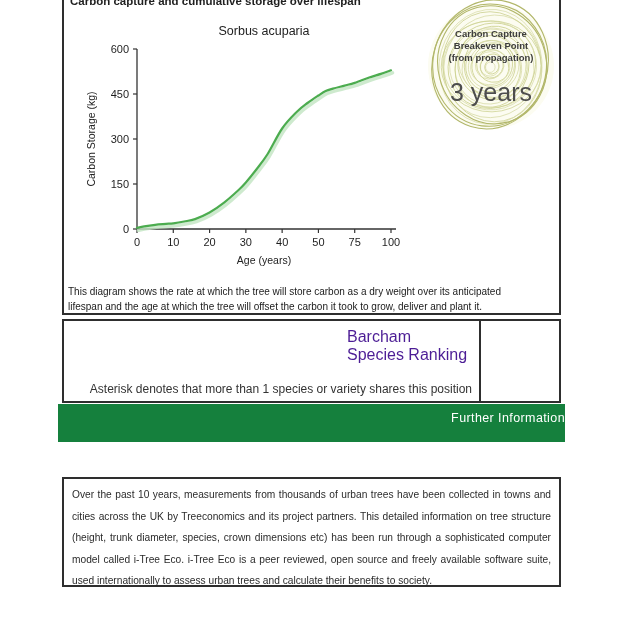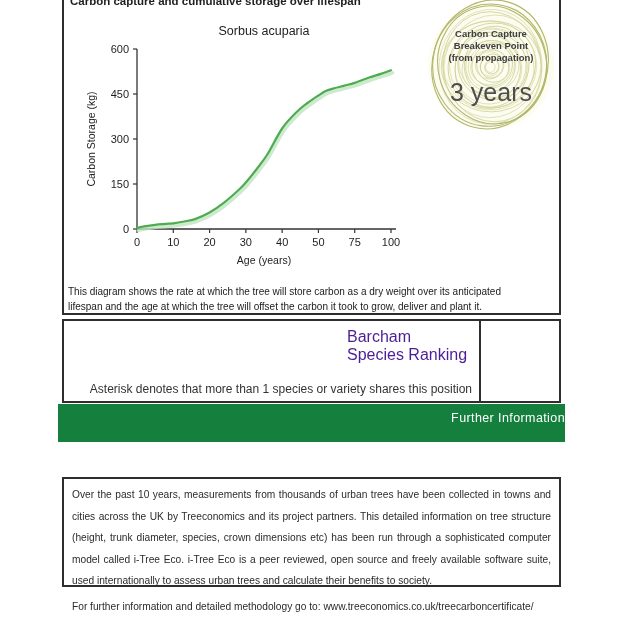--- a/index.html
+++ b/index.html
@@ -114,16 +114,15 @@
       <div>Species Ranking</div>
     </div>
     <div class="ranking-note">Asterisk denotes that more than 1 species or variety shares this position</div>
     <div class="ranking-divider"></div>
   </div>
 
   <div class="info-bar">Further Information</div>
 
   <div class="box info-box">
     <p class="info-paragraph">Over the past 10 years, measurements from thousands of urban trees have been collected in towns and cities across the UK by Treeconomics and its project partners. This detailed information on tree structure (height, trunk diameter, species, crown dimensions etc) has been run through a sophisticated computer model called i-Tree Eco. i-Tree Eco is a peer reviewed, open source and freely available software suite, used internationally to assess urban trees and calculate their benefits to society.</p>
-    <p class="info-link">For further information and detailed methodology go to: www.treeconomics.co.uk/treecarboncertificate/</p>
   </div>
 
 </div>
 
 </body></html>

